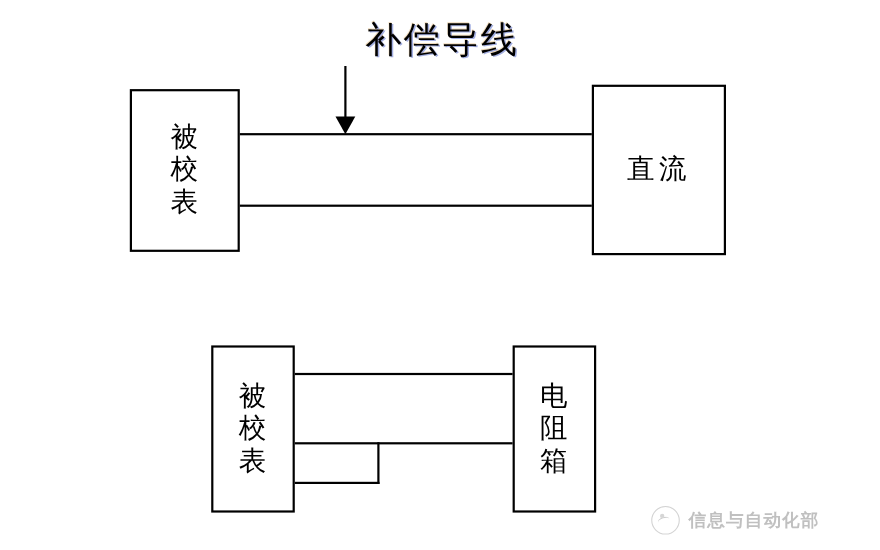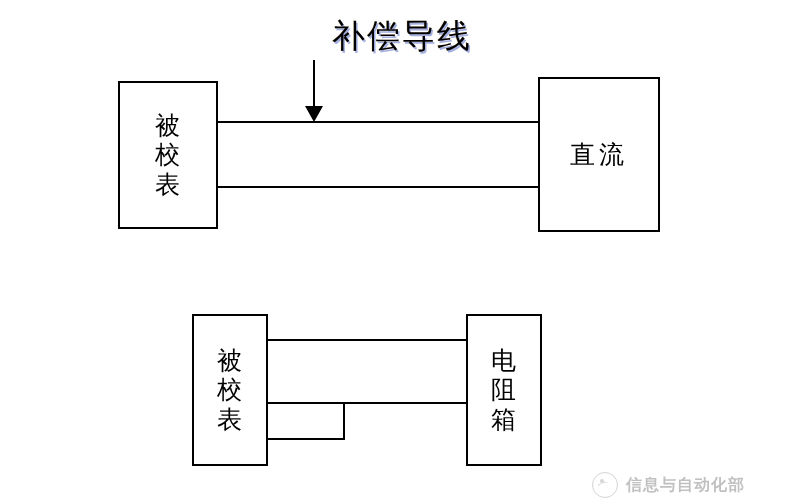--- a/index.html
+++ b/index.html
@@ -154,18 +154,18 @@
     <span class="block-line">校</span>
     <span class="block-line">表</span>
   </div>
 
   <div class="block" style="left:466px; top:314px; width:76px; height:152px;">
     <span class="block-line">电</span>
     <span class="block-line">阻</span>
     <span class="block-line">箱</span>
   </div>
 
-  <div class="watermark" style="left:592px; top:472px;justify-content:flex-end;">
+  <div class="watermark" style="left:592px; top:460px;justify-content:flex-end;">
     <span class="wm-logo"></span>
     <span class="wm-text">信息与自动化部</span>
   </div>
 
 </div>
 
 </body></html>

